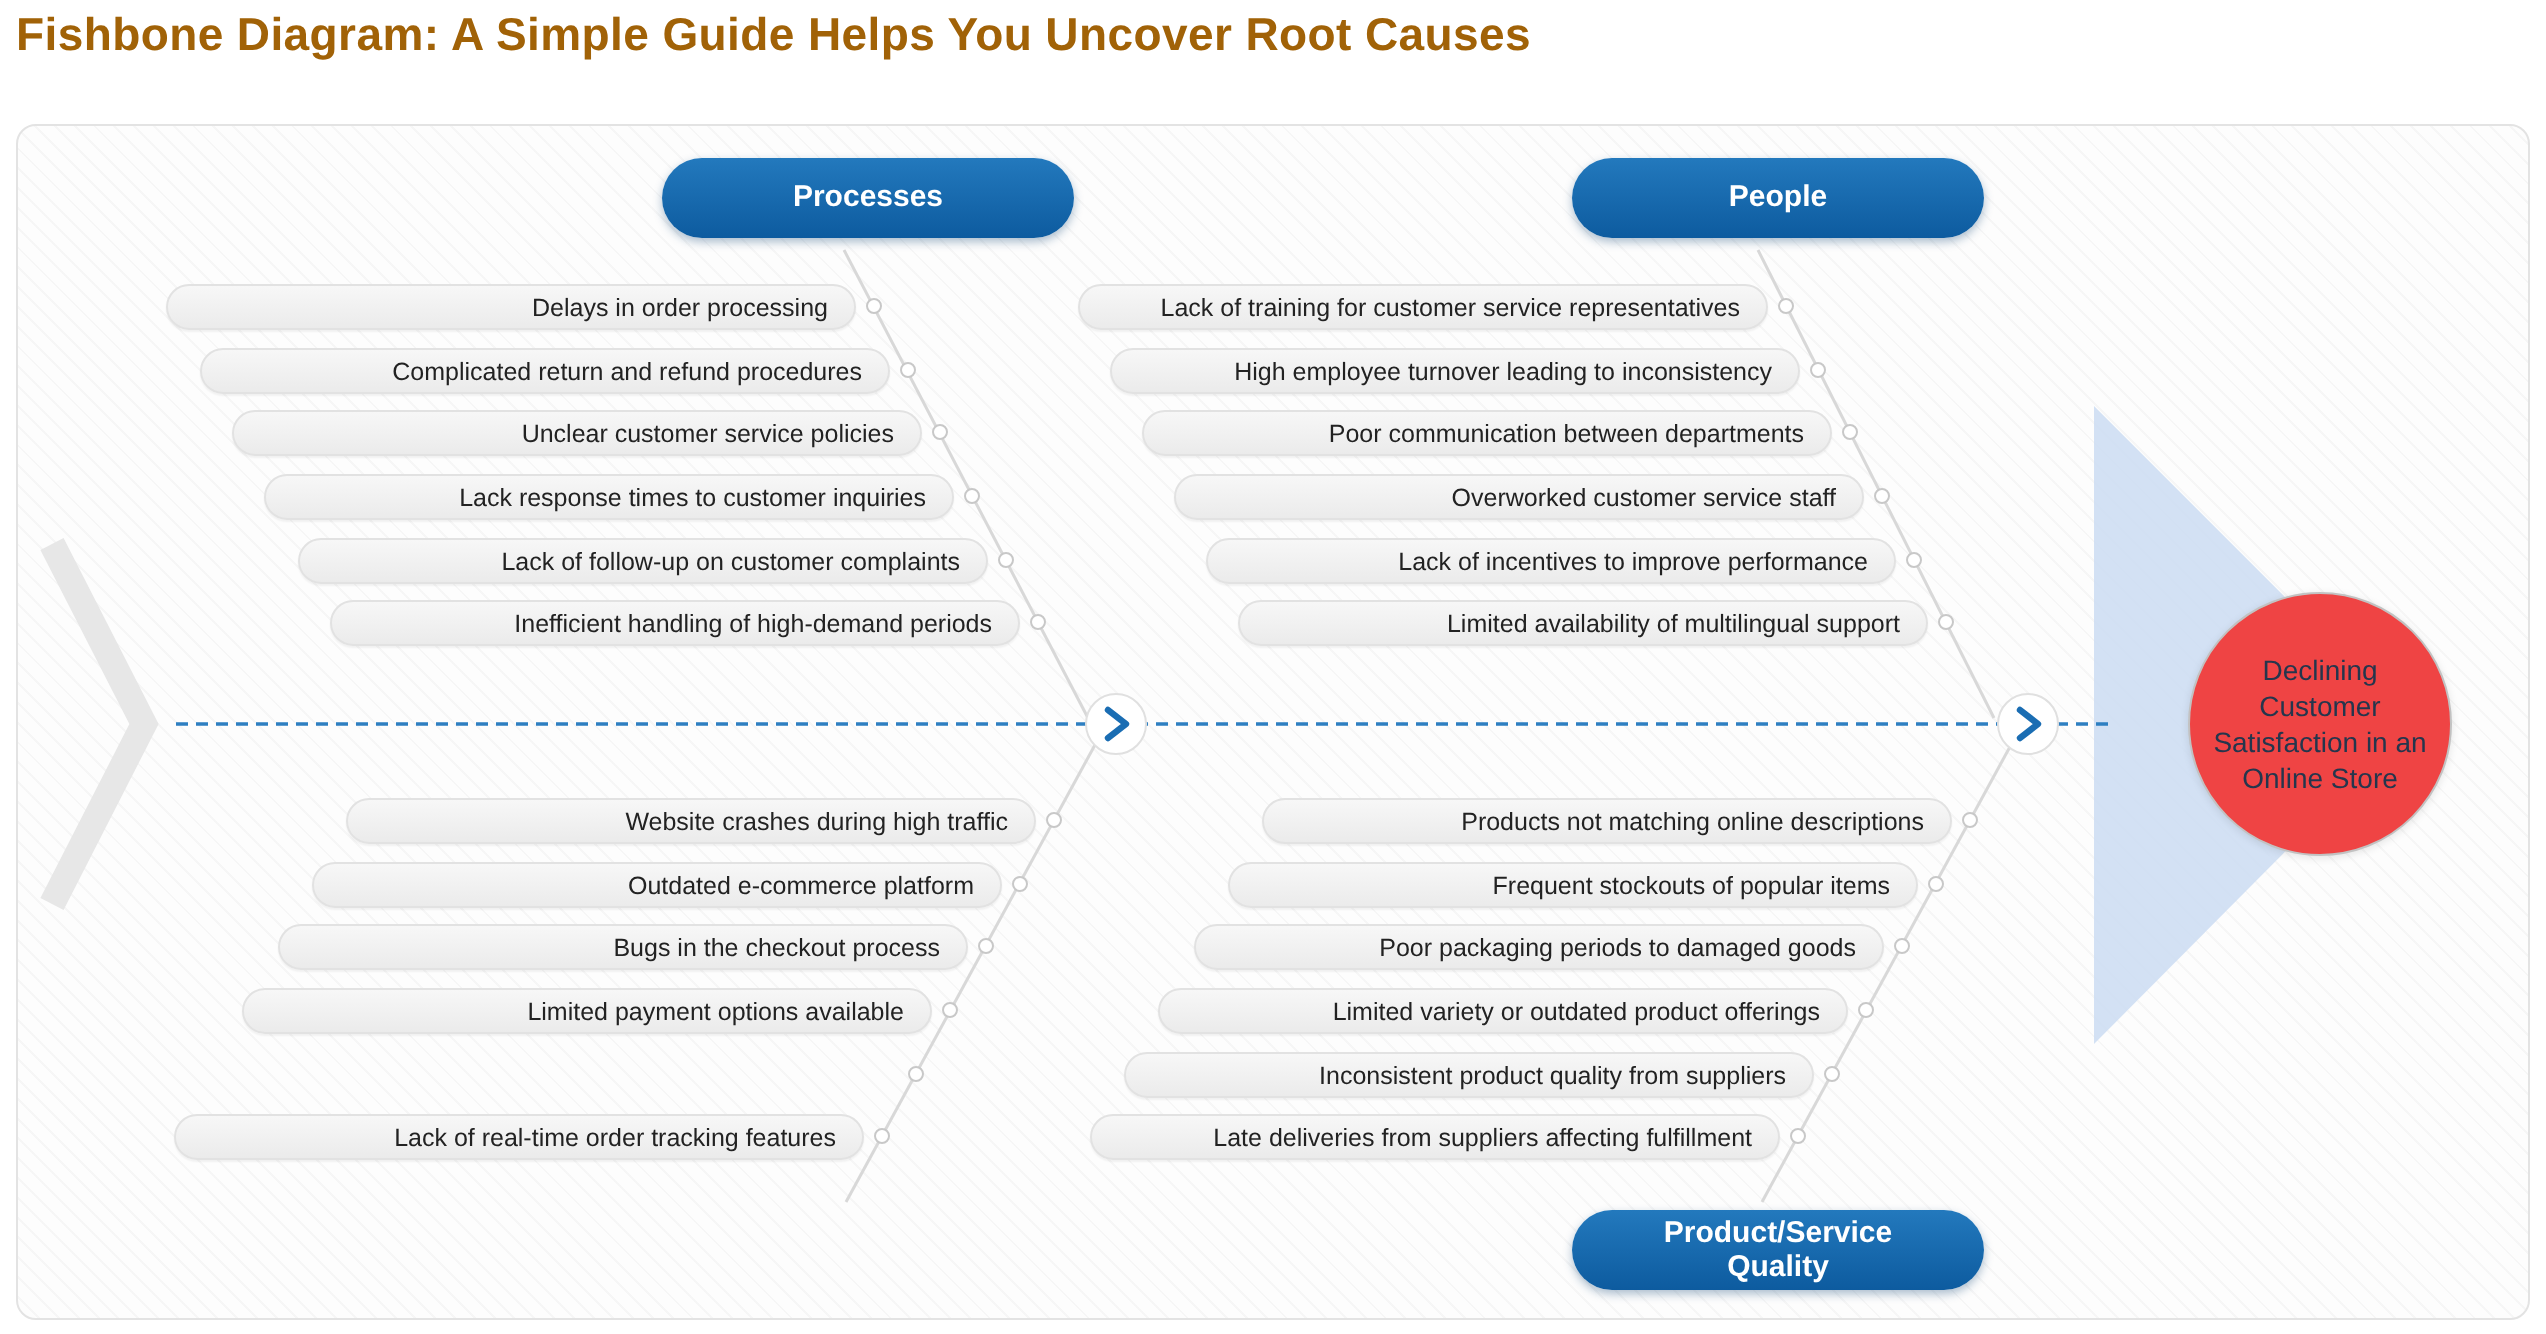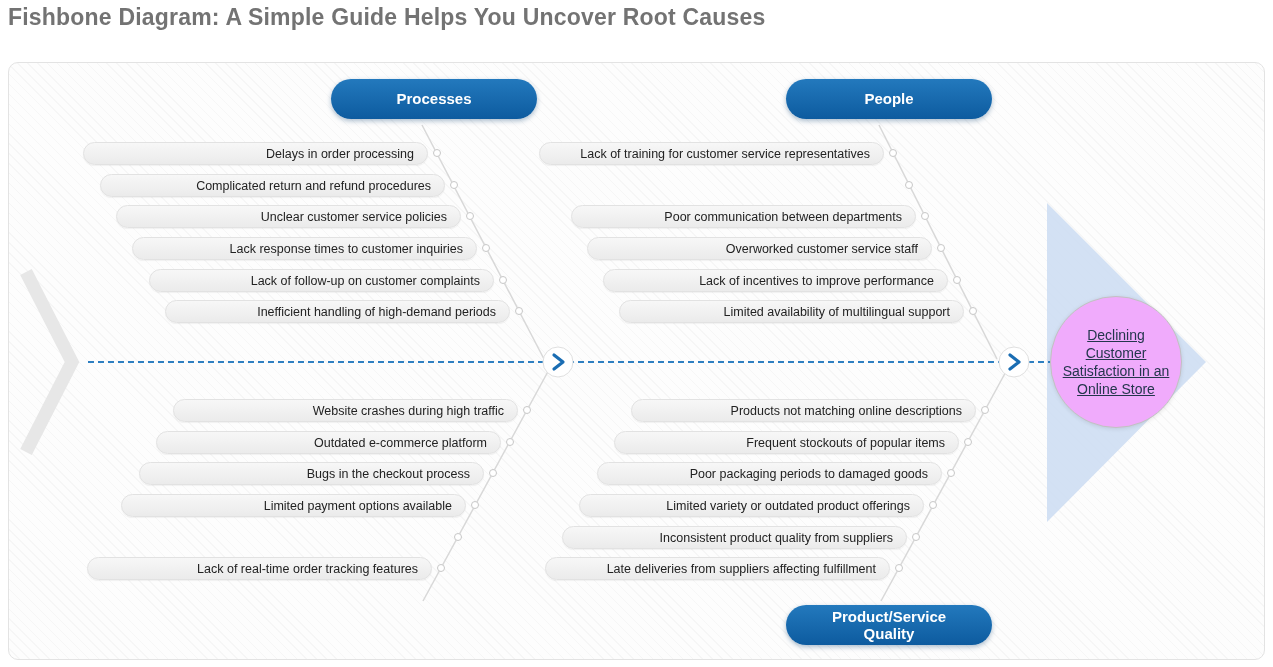--- a/index.html
+++ b/index.html
@@ -1,21 +1,21 @@
 <!DOCTYPE html>
 <html><head>
 <meta charset="utf-8">
 <style>
   html,body { margin:0; padding:0; background:#ffffff; }
   body { font-family:"Liberation Sans","DejaVu Sans",sans-serif; }
   .stage { position:relative; width:1273px; height:667px; overflow:hidden; background:#ffffff; }
 
   .title {
     position:absolute; left:8px; top:4px; margin:0;
-    font-size:23px; font-weight:700; color:#737373; letter-spacing:0.2px;
+    font-size:23px; font-weight:700; color:#a16207; letter-spacing:0.2px;
   }
 
   .panel {
     position:absolute; left:8px; top:62px; width:1257px; height:598px;
     box-sizing:border-box; border:1px solid #e3e3e3; border-radius:10px;
     background-color:#fdfdfd;
     background-image:repeating-linear-gradient(45deg,
       rgba(120,120,120,0.05) 0px, rgba(120,120,120,0.05) 1px,
       transparent 1px, transparent 7px);
   }
@@ -35,27 +35,26 @@
   .bubble {
     position:absolute; width:206px; height:40px; box-sizing:border-box;
     border-radius:21px; padding:0 26px;
     background:linear-gradient(180deg,#2379bd,#0d5b9f);
     color:#ffffff; font-size:15px; font-weight:600; line-height:1.15;
     display:flex; align-items:center; justify-content:center; text-align:center;
     box-shadow:0 2px 5px rgba(17,70,118,0.35);
   }
 
   .effect-circle {
-    position:absolute; left:1050px; top:296px; width:132px; height:132px;
+    position:absolute; left:1094px; top:296px; width:132px; height:132px;
     box-sizing:border-box; border-radius:50%;
-    background:#f0abfc; border:1px solid #c2c2c2;
+    background:#ef4444; border:1px solid #c2c2c2;
     display:flex; align-items:center; justify-content:center; text-align:center;
     font-size:14px; line-height:1.3; color:#24364d; padding:10px;
     box-shadow:0 1px 4px rgba(0,0,0,0.10);
-    text-decoration:underline;
   }
 </style>
 </head>
 <body>
 
 <div class="stage">
 
   <h1 class="title">Fishbone Diagram: A Simple Guide Helps You Uncover Root Causes</h1>
 
   <div class="panel"></div>
@@ -113,20 +112,21 @@
   </svg>
 
   <div class="pill" style="top:142px;left:83px">Delays in order processing</div>
   <div class="pill" style="top:174px;left:100px">Complicated return and refund procedures</div>
   <div class="pill" style="top:205px;left:116px">Unclear customer service policies</div>
   <div class="pill" style="top:237px;left:132px">Lack response times to customer inquiries</div>
   <div class="pill" style="top:269px;left:149px">Lack of follow-up on customer complaints</div>
   <div class="pill" style="top:300px;left:165px">Inefficient handling of high-demand periods</div>
 
   <div class="pill" style="top:142px;left:539px">Lack of training for customer service representatives</div>
+  <div class="pill" style="top:174px;left:555px">High employee turnover leading to inconsistency</div>
   <div class="pill" style="top:205px;left:571px">Poor communication between departments</div>
   <div class="pill" style="top:237px;left:587px">Overworked customer service staff</div>
   <div class="pill" style="top:269px;left:603px">Lack of incentives to improve performance</div>
   <div class="pill" style="top:300px;left:619px">Limited availability of multilingual support</div>
 
   <div class="pill" style="top:399px;left:173px">Website crashes during high traffic</div>
   <div class="pill" style="top:431px;left:156px">Outdated e-commerce platform</div>
   <div class="pill" style="top:462px;left:139px">Bugs in the checkout process</div>
   <div class="pill" style="top:494px;left:121px">Limited payment options available</div>
   <div class="pill" style="top:557px;left:87px">Lack of real-time order tracking features</div>

